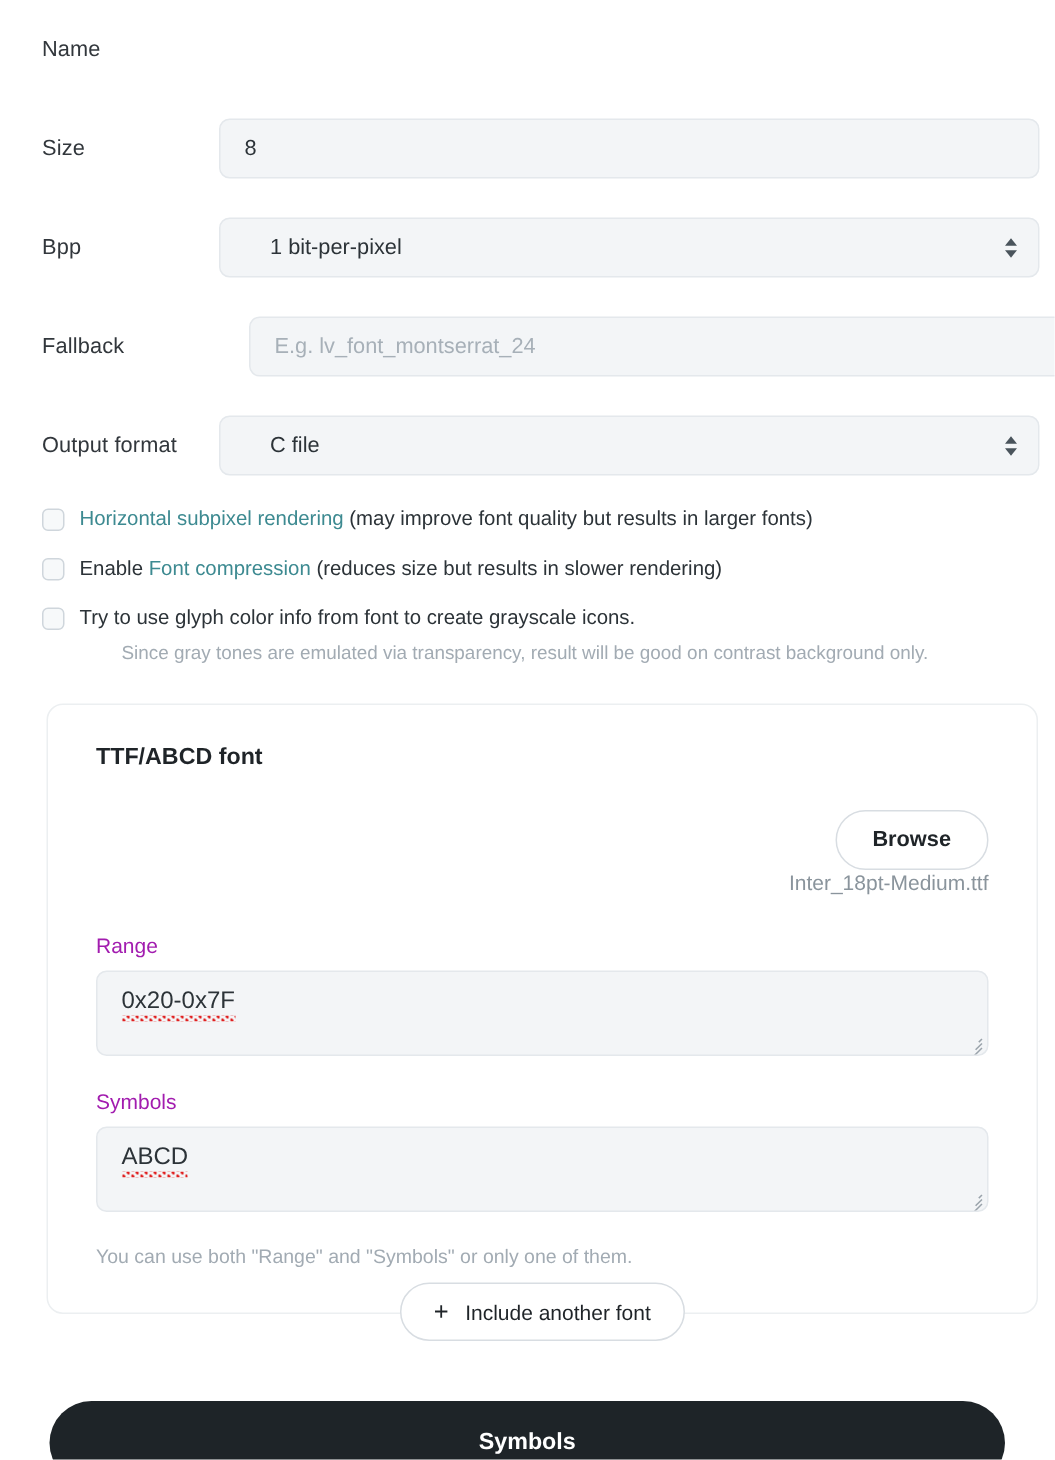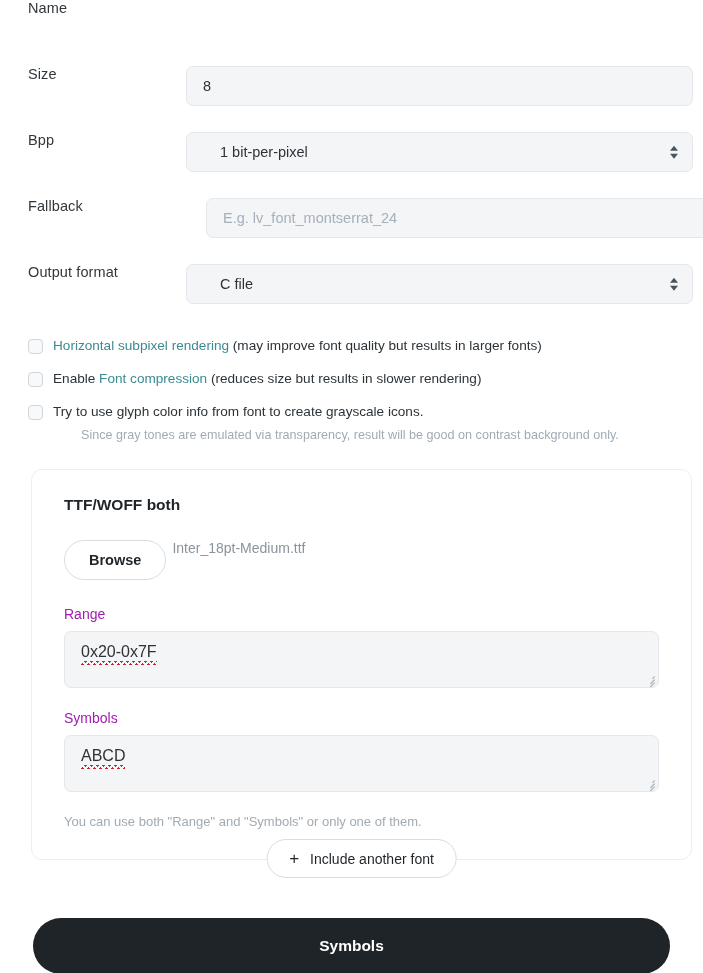--- a/index.html
+++ b/index.html
@@ -17,24 +17,23 @@
   .page {
     position: relative;
     width: 703px;
     height: 973px;
     padding: 0;
   }
 
   
   .form-row {
     display: flex;
-    align-items: flex-start;
+    align-items: center;
     padding: 0 10px 0 28px;
     height: 66px;
-    gap: 40px;
   }
   .form-row .field-label {
     width: 118px;
     flex: 0 0 118px;
     font-size: 14.5px;
     color: #32373c;
     letter-spacing: 0.1px;
   }
   .control-wrap {
     flex: 1 1 auto;
@@ -121,22 +120,23 @@
     position: relative;
   }
   .card-title {
     font-size: 15.5px;
     font-weight: bold;
     color: #1f2428;
     margin: 0 0 26px 0;
   }
   .browse-row {
     display: flex;
-    align-items: flex-start;
+    align-items: flex-end;
     margin-bottom: 26px;
+    flex-direction: column;
   }
   .browse-btn {
     border: 1px solid #d8dde2;
     border-radius: 22px;
     background: #ffffff;
     padding: 11px 24px;
     font-size: 14.5px;
     font-weight: bold;
     color: #1f2428;
     font-family: "Liberation Sans", sans-serif;
@@ -321,21 +321,21 @@
 
     <div class="check-row">
       <span class="checkbox"></span>
       <span class="check-label">Try to use glyph color info from font to create grayscale icons.</span>
     </div>
 
     <div class="helper-note">Since gray tones are emulated via transparency, result will be good on contrast background only.</div>
   </div>
 
   <div class="font-card">
-    <div class="card-title">TTF/WOFF both</div>
+    <div class="card-title">TTF/ABCD font</div>
 
     <div class="browse-row">
       <button class="browse-btn">Browse</button>
       <span class="file-name">Inter_18pt-Medium.ttf</span>
     </div>
 
     <div class="field-block">
       <div class="sub-label">Range</div>
       <div class="textarea">
         <span class="val"><span>0x20-0x7F</span><span class="squiggle"></span></span>

